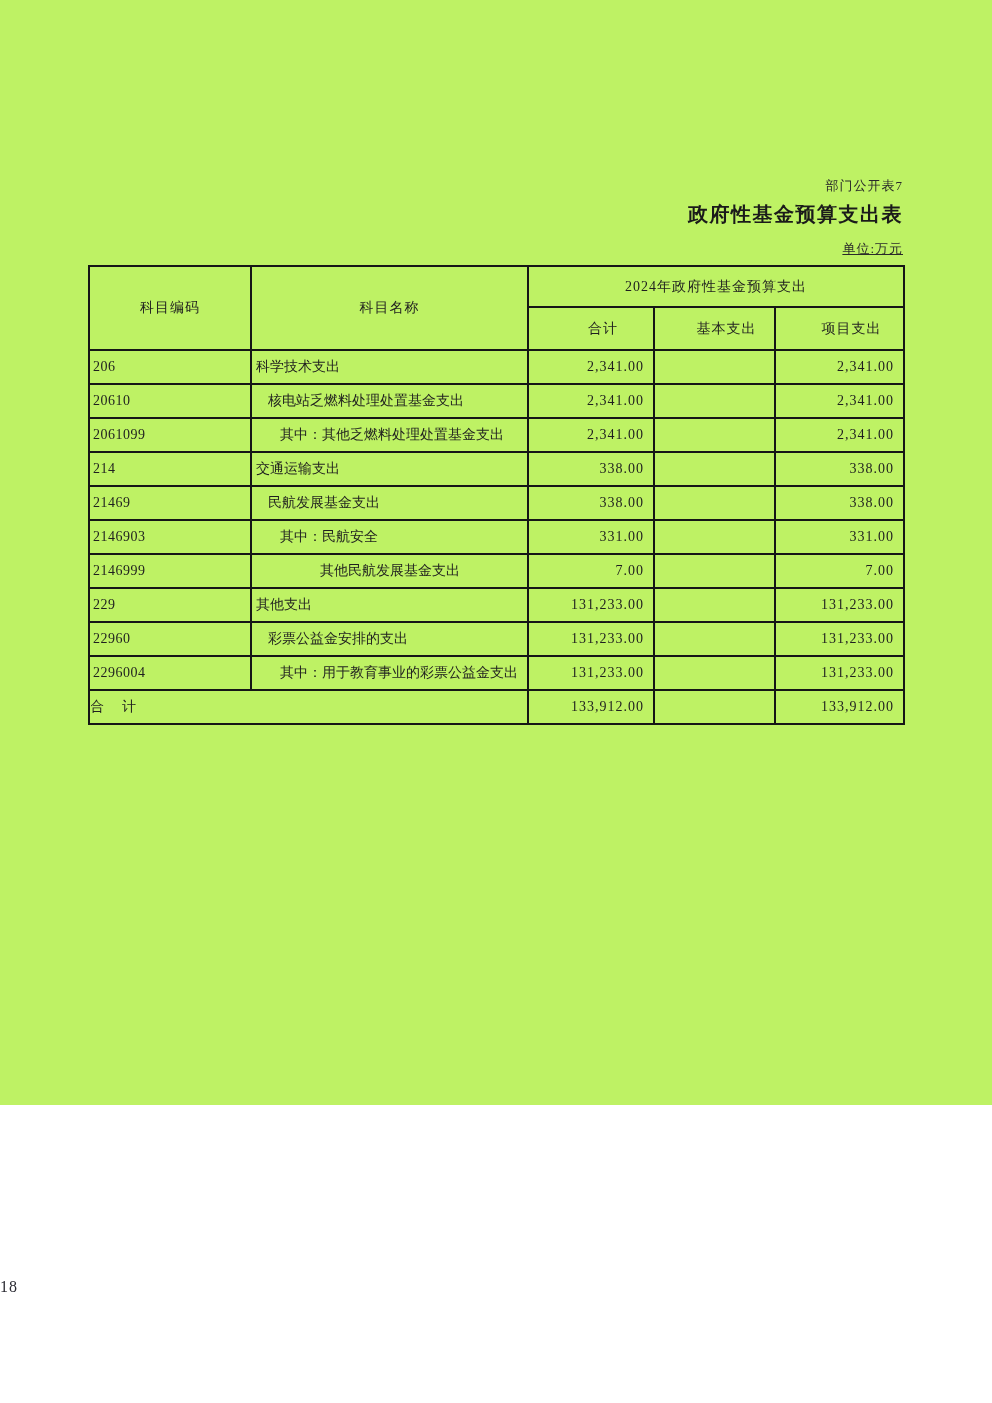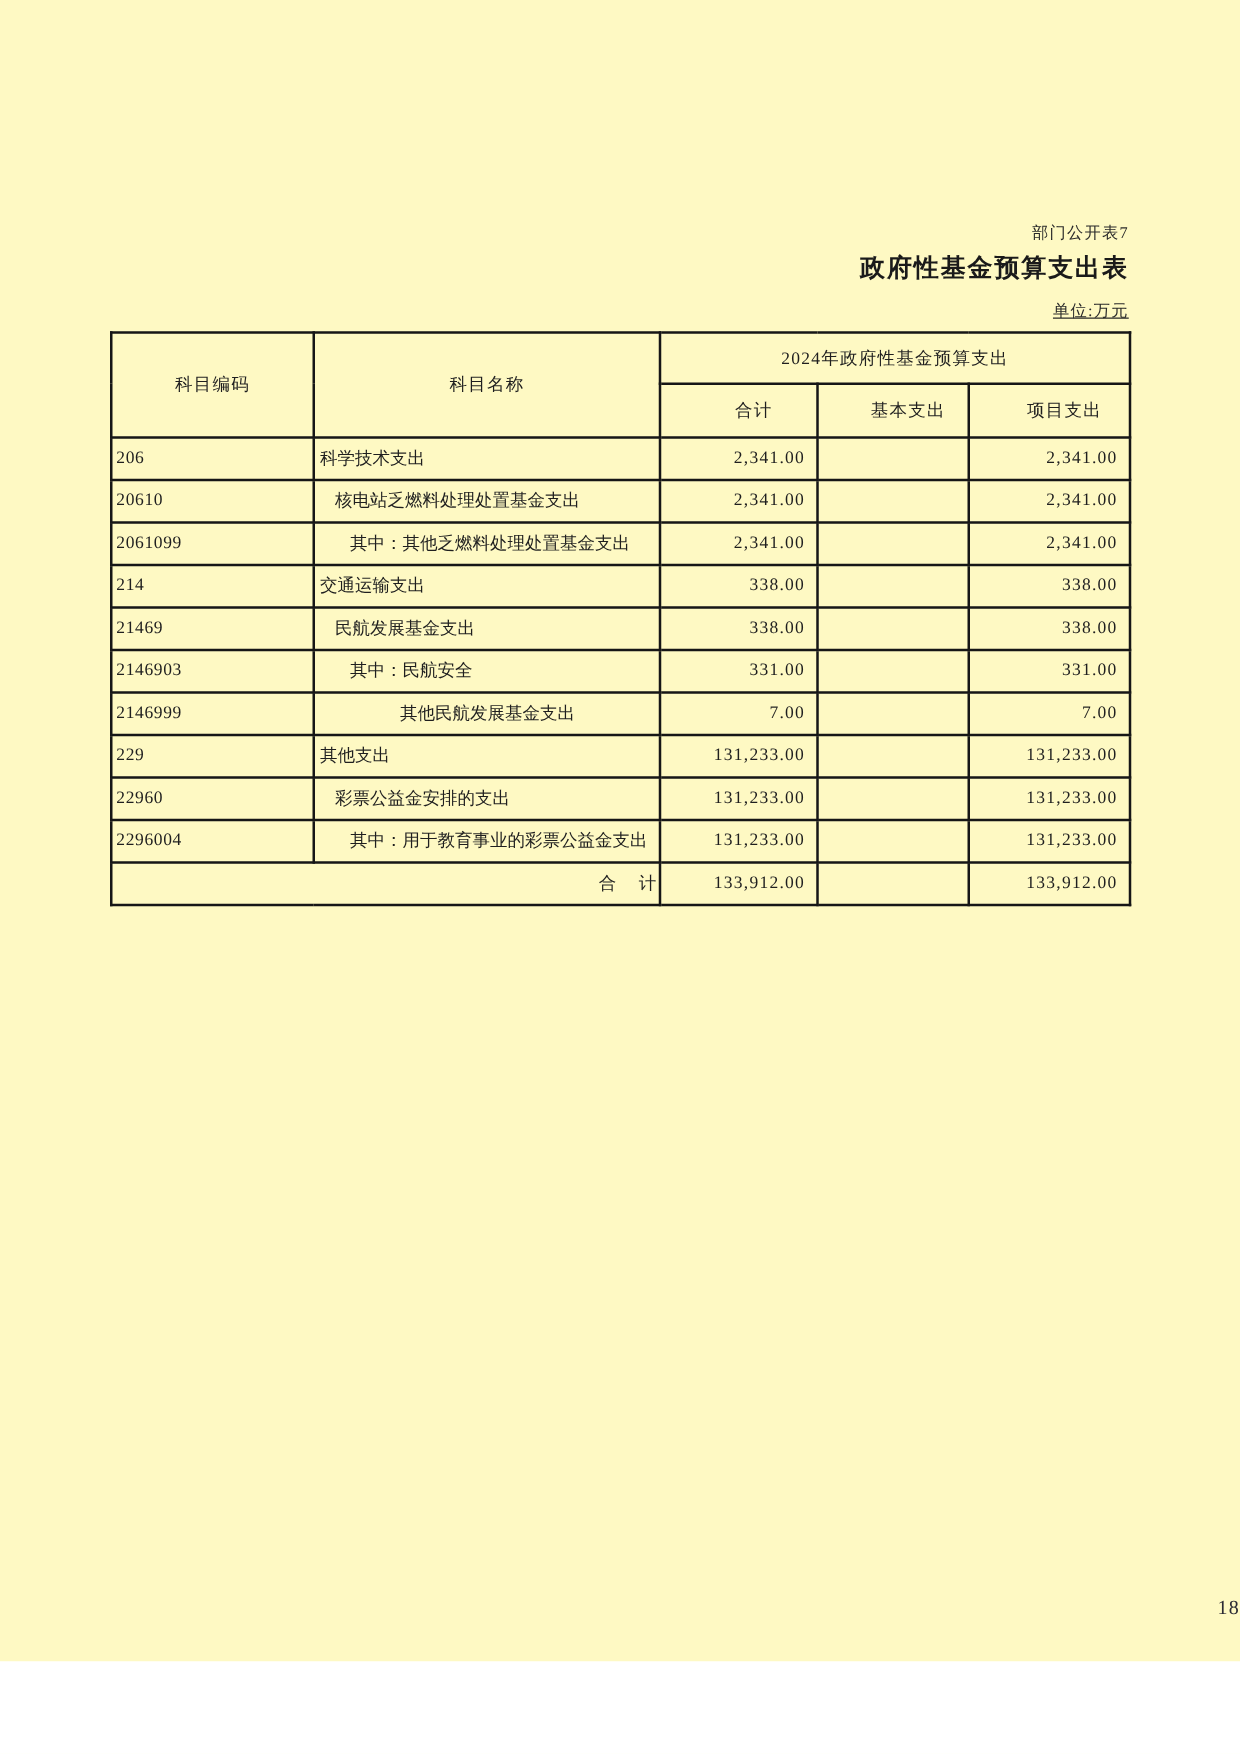--- a/index.html
+++ b/index.html
@@ -4,21 +4,21 @@
 <style>
   * { margin: 0; padding: 0; box-sizing: border-box; }
   html, body { background: #ffffff; }
   body {
     width: 992px; height: 1403px;
     font-family: "Liberation Serif", "DejaVu Serif", serif;
     color: #1f1f1f;
     position: relative;
     overflow: hidden;
   }
-  .page { position: absolute; left: 0; top: 0; width: 992px; height: 1329px; background: #fef9c3; }
+  .page { position: absolute; left: 0; top: 0; width: 992px; height: 1105px; background: #bef264; }
   .sheet { position: absolute; left: 88px; top: 0; width: 815px; }
 
   .doc-label {
     position: absolute; top: 177px; right: 0;
     font-size: 13px; letter-spacing: 1px; color: #2a2a2a;
   }
   .page-title {
     position: absolute; top: 201px; left: 0; width: 815px;
     text-align: right;
     font-family: "Liberation Sans", "DejaVu Sans", sans-serif;
@@ -43,30 +43,30 @@
     white-space: nowrap;
   }
   table.budget th { text-align: center; font-size: 14px; letter-spacing: 1px; }
   tr.hdr-group th { height: 41px; }
   tr.hdr-sub th { height: 43px; padding-left: 24px; }
   tr.data-row td, tr.total-row td { height: 34px; font-size: 14px; }
 
   td.code { text-align: left; padding-left: 3px; letter-spacing: 0.5px; }
   td.name { text-align: left; font-size: 15px; }
   td.num  { text-align: right; padding-right: 9px; letter-spacing: 1px; }
-  td.total-label { text-align: right; font-size: 15px; letter-spacing: 2px; border-radius: 16px; }
+  td.total-label { text-align: left; font-size: 15px; letter-spacing: 2px; border-radius: 16px; }
 
   .ind0 { padding-left: 4px; }
   .ind1 { padding-left: 16px; }
   .ind2 { padding-left: 28px; }
   .ind3 { padding-left: 68px; border-radius: 14px; }
 
   .page-number {
     position: absolute; top: 1278px; left: 0; width: 992px;
-    text-align: right; font-size: 16px; color: #2b2b33; letter-spacing: 1px;
+    text-align: left; font-size: 16px; color: #2b2b33; letter-spacing: 1px;
   }
 </style>
 </head>
 <body>
 
 <div class="page">
   <div class="sheet">
 
     <div class="doc-label">部门公开表7</div>
     <div class="page-title">政府性基金预算支出表</div>

